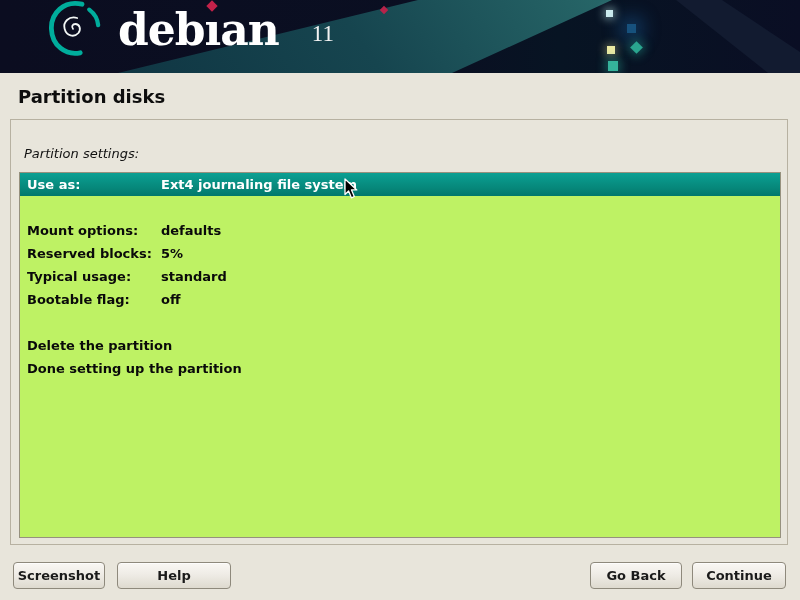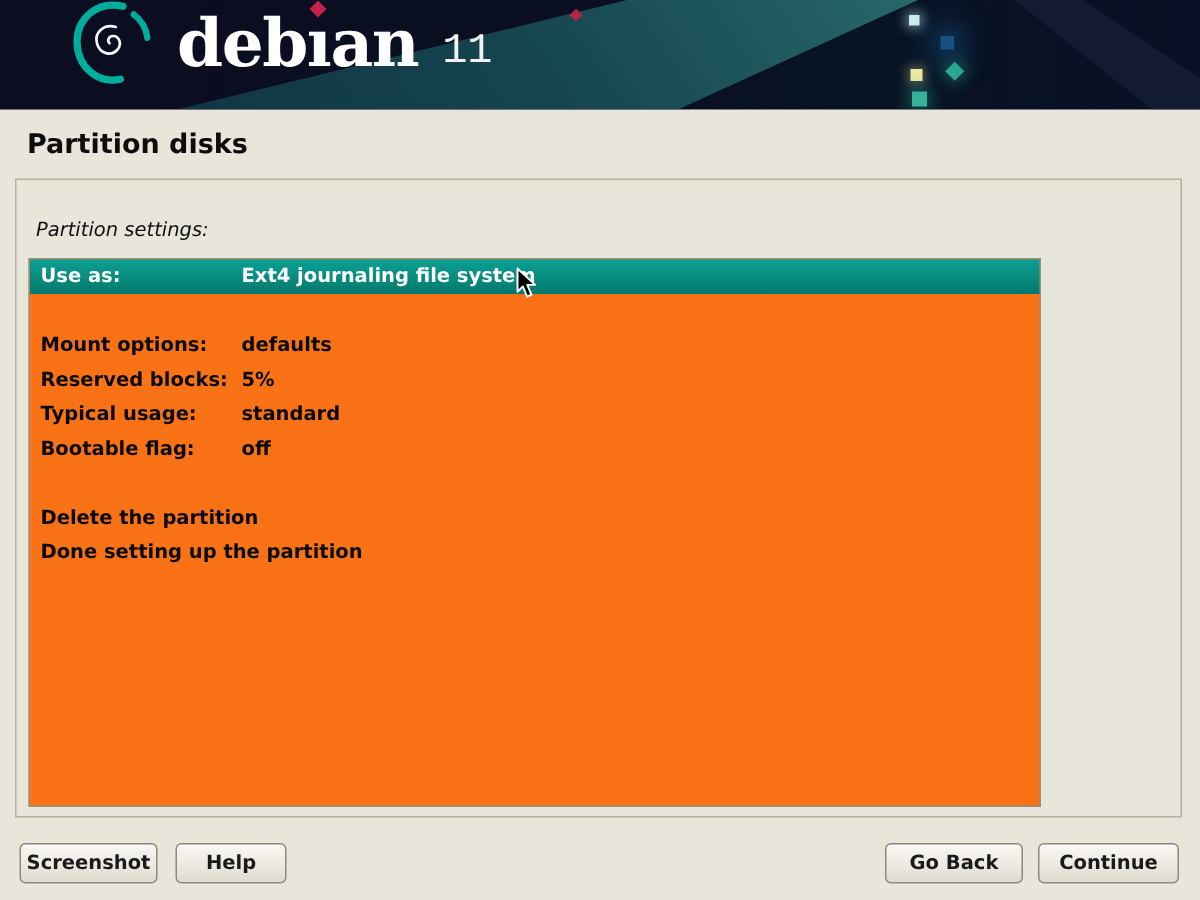--- a/index.html
+++ b/index.html
@@ -41,22 +41,22 @@
     font-family:"DejaVu Serif","Liberation Serif",serif;
     font-weight:bold; color:#ffffff; font-size:44px; line-height:73px;
     margin-left:12px; letter-spacing:-1px; display:flex;
   }
   .i-wrap { position:relative; }
   .i-dot {
     position:absolute; left:50%; top:9px; width:8px; height:8px;
     transform:translateX(-50%) rotate(45deg); background:#c4224a;
   }
   .ver {
-    font-family:Liberation Mono, monospace;
-    color:#f2f2f2; font-size:28px; margin-left:16px; padding-top:10px;
+    font-family:Liberation Serif, serif;
+    color:#f2f2f2; font-size:23px; margin-left:33px; padding-top:10px;
   }
 
   
   .page-title {
     position:absolute; left:18px; top:86px;
     font-size:18px; font-weight:bold; color:#0d0d0d;
   }
 
   .frame {
     position:absolute; left:10px; top:119px; width:778px; height:426px;
@@ -65,22 +65,22 @@
   .info-line1 {
     position:absolute; left:9px; top:5px; white-space:nowrap;
     font-size:12.8px; font-weight:bold; color:#000; letter-spacing:-0.15px;
   }
   .info-line2 {
     position:absolute; left:13px; top:26px;
     font-size:13px; font-style:italic; color:#111;
   }
 
   .listbox {
-    position:absolute; left:8px; top:52px; width:675px; height:366px;
-    background:#f97316; border:1px solid #96917e;text-align:right;
+    position:absolute; left:8px; top:52px; width:762px; height:366px;
+    background:#bef264; border:1px solid #96917e;text-align:right;
   }
   .row {
     position:relative; height:23px; width:100%;
     font-size:13px; font-weight:bold; color:#0a0a0a;
     display:flex; align-items:center;
   }
   .row .lbl { padding-left:7px; white-space:nowrap; }
   .row .val { position:absolute; left:141px; white-space:nowrap; }
   .row.selected {
     background:linear-gradient(180deg,#0ba093 0%,#068578 70%,#00786c 100%);
@@ -172,15 +172,15 @@
       <span class="val"></span>
     </div>
   </div>
 </div>
 
 <svg class="cursor" viewBox="0 0 16 22">
   <path d="M1 1 L1 16.5 L4.6 13 L7.4 19.8 L10.3 18.5 L7.5 11.9 L12.8 11.9 Z" fill="#000000" stroke="#ffffff" stroke-width="1.3" stroke-linejoin="round"></path>
 </svg>
 
 <button class="btn" style="left:13px; width:92px;">Screenshot</button>
-<button class="btn" style="left:117px; width:74px;">Help</button>
+<button class="btn" style="left:117px; width:114px;">Help</button>
 <button class="btn" style="left:590px; width:92px;">Go Back</button>
 <button class="btn" style="left:692px; width:94px;">Continue</button>
 
 </body></html>

